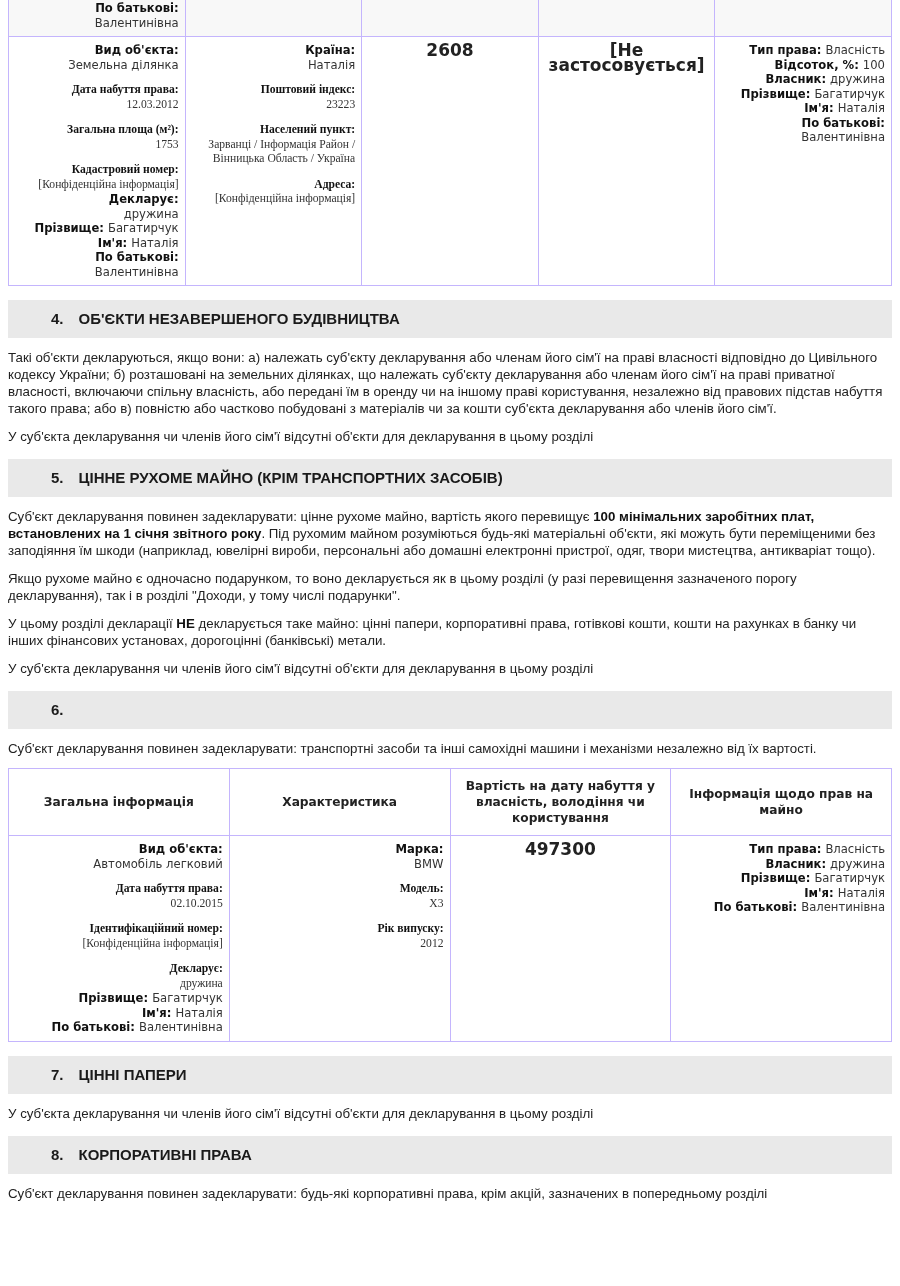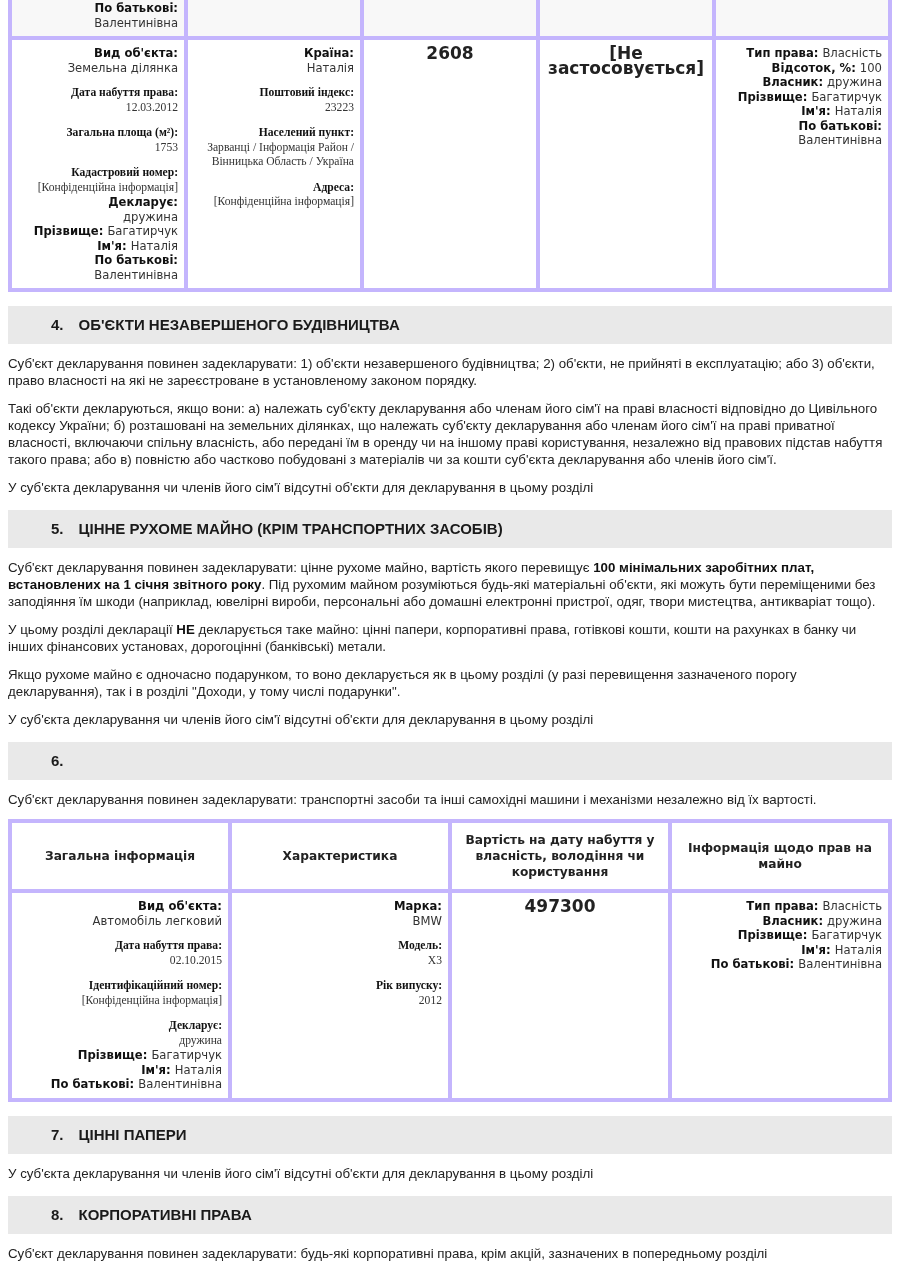--- a/index.html
+++ b/index.html
@@ -12,21 +12,21 @@
        font-weight:bold;font-size:15px;line-height:18px;color:#1a1a1a;}
   .sec .num{flex:0 0 auto;}
 
   
   p.doc{font-size:13.3px;line-height:17px;margin:11px 0;color:#222;}
   p.doc b{color:#111;}
 
   
   table{width:100%;border-collapse:collapse;table-layout:fixed;
         font-family:"DejaVu Sans",sans-serif;}
-  td,th{border:4px solid #c4b5fd;vertical-align:top;text-align:center;
+  td,th{border:1px solid #c4b5fd;vertical-align:top;text-align:center;
         padding:6px 6px;font-size:11.6px;line-height:14.5px;color:#333;
         word-wrap:break-word;}
   th{font-weight:bold;font-size:12.2px;line-height:16px;color:#222;
      vertical-align:middle;padding:9px 8px;}
   .t1 td{width:20%;}
   .t2 td,.t2 th{width:25%;}
   .t1 tr.partial td{border-top:none;background:#f8f8f8;padding-top:1px;padding-bottom:6px;}
   td b{color:#111;}
   .fg{margin:0;text-align:right;}
   .fg.gap{margin-top:11px;font-family:Liberation Serif, serif;}
@@ -112,31 +112,30 @@
             </div>
           </td>
       </tr>
     </tbody>
   </table>
 
   <div class="sec">
     <span class="num">4.</span>
     <span>ОБ'ЄКТИ НЕЗАВЕРШЕНОГО БУДІВНИЦТВА</span>
   </div>
-  <p class="doc"><span>Суб'єкт декларування повинен задекларувати: 1) об'єкти незавершеного будівництва; 2) об'єкти, не прийняті в експлуатацію; або 3) об'єкти, право власності на які не зареєстроване в установленому законом порядку.</span></p>
   <p class="doc"><span>Такі об'єкти декларуються, якщо вони: а) належать суб'єкту декларування або членам його сім'ї на праві власності відповідно до Цивільного кодексу України; б) розташовані на земельних ділянках, що належать суб'єкту декларування або членам його сім'ї на праві приватної власності, включаючи спільну власність, або передані їм в оренду чи на іншому праві користування, незалежно від правових підстав набуття такого права; або в) повністю або частково побудовані з матеріалів чи за кошти суб'єкта декларування або членів його сім'ї.</span></p>
   <p class="doc"><span>У суб'єкта декларування чи членів його сім'ї відсутні об'єкти для декларування в цьому розділі</span></p>
 
   <div class="sec">
     <span class="num">5.</span>
     <span>ЦІННЕ РУХОМЕ МАЙНО (КРІМ ТРАНСПОРТНИХ ЗАСОБІВ)</span>
   </div>
   <p class="doc"><span>Суб'єкт декларування повинен задекларувати: цінне рухоме майно, вартість якого перевищує </span><b>100 мінімальних заробітних плат, встановлених на 1 січня звітного року</b><span>. Під рухомим майном розуміються будь-які матеріальні об'єкти, які можуть бути переміщеними без заподіяння їм шкоди (наприклад, ювелірні вироби, персональні або домашні електронні пристрої, одяг, твори мистецтва, антикваріат тощо).</span></p>
+  <p class="doc"><span>Якщо рухоме майно є одночасно подарунком, то воно декларується як в цьому розділі (у разі перевищення зазначеного порогу декларування), так і в розділі "Доходи, у тому числі подарунки".</span></p>
   <p class="doc"><span>У цьому розділі декларації </span><b>НЕ</b><span> декларується таке майно: цінні папери, корпоративні права, готівкові кошти, кошти на рахунках в банку чи інших фінансових установах, дорогоцінні (банківські) метали.</span></p>
-  <p class="doc"><span>Якщо рухоме майно є одночасно подарунком, то воно декларується як в цьому розділі (у разі перевищення зазначеного порогу декларування), так і в розділі "Доходи, у тому числі подарунки".</span></p>
   <p class="doc"><span>У суб'єкта декларування чи членів його сім'ї відсутні об'єкти для декларування в цьому розділі</span></p>
 
   <div class="sec">
     <span class="num">6.</span>
   </div>
   <p class="doc"><span>Суб'єкт декларування повинен задекларувати: транспортні засоби та інші самохідні машини і механізми незалежно від їх вартості.</span></p>
 
   <table class="t2">
     <thead>
       <tr>

